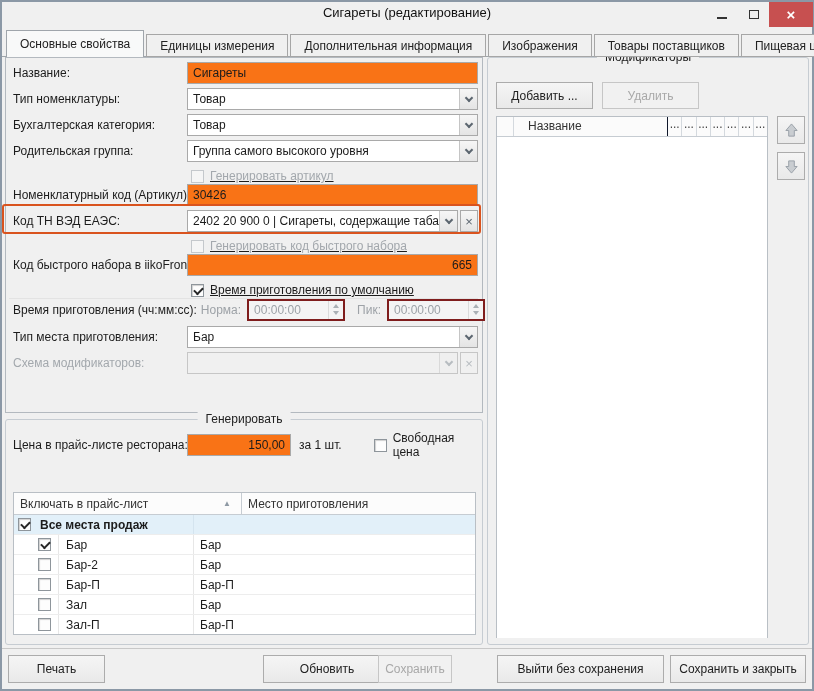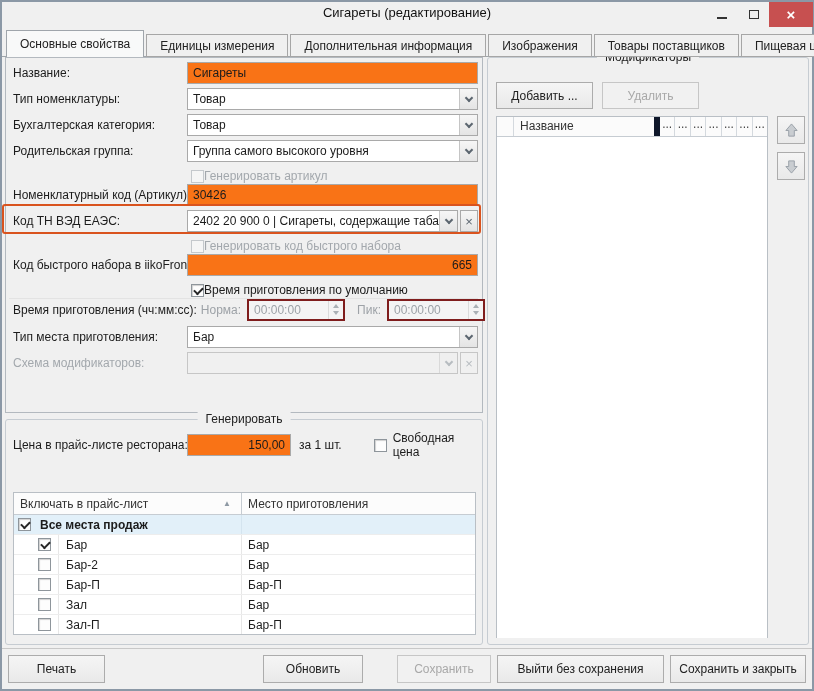--- a/index.html
+++ b/index.html
@@ -56,21 +56,21 @@
   .combo.disabled .combo-dd { background:#efefef; border-left-color:#d9d9d9; }
   .combo.disabled .chev { border-color:#b7bcc0; }
   .xbtn.disabled { color:#b7bcc0; }
 
   
   .cb { position:relative; width:13px; height:13px; flex:none; background:#fdfdfd;
         border:1px solid #8e959b; box-shadow:inset 1px 1px 1px rgba(0,0,0,.18); }
   .cb.disabled { border-color:#c4c8cc; background:#f5f5f5; box-shadow:none; }
   .cb.checked::after { content:''; position:absolute; left:2px; top:2px; width:7px; height:4px;
         border-left:2px solid #262626; border-bottom:2px solid #262626; transform:rotate(-45deg); }
-  .cbrow { padding-left:182px; height:16px; }
+  .cbrow { padding-left:182px; gap:6px; height:16px;text-decoration:underline; }
 
   
   .timerow { border-top:1px solid #e3e3e3; }
   .timerow .flabel { width:auto; padding-right:4px; }
   .sublabel { color:#9da2a7; margin:0 6px 0 0; white-space:nowrap; }
   .spin { width:98px; height:22px; flex:none; display:flex; border:2px solid #7f1d1d; background:#f4f4f4; }
   .spin input { flex:1; min-width:0; border:none; background:transparent; color:#9da2a7; padding:0 5px;
                 font:12px "Liberation Sans","DejaVu Sans",sans-serif; }
   .spin-btns { width:15px; flex:none; border-left:1px solid #dadada; display:flex; flex-direction:column;
                align-items:center; justify-content:space-evenly; }
@@ -89,42 +89,42 @@
   .per { margin-left:8px; white-space:nowrap; }
   .free-cb { margin-left:32px; margin-right:6px; }
 
   .sales-table { position:absolute; left:7px; top:72px; width:463px; height:143px;
                  border:1px solid #b9bfc5; background:#fff; overflow:hidden; }
   .st-header { height:22px; display:flex; align-items:center; background:#fcfcfc; border-bottom:1px solid #c6ccd2; color:#333; }
   .st-h1 { width:228px; flex:none; display:flex; align-items:center; padding-left:6px; border-right:1px solid #c6ccd2; height:100%; }
   .st-h1 .sort { margin-left:auto; margin-right:10px; font-size:8px; color:#8e99a4; }
   .st-h2 { flex:1; padding-left:6px; }
   .st-row { height:20px; display:flex; align-items:center; border-bottom:1px solid #ededed; }
-  .st-c1 { width:228px; flex:none; display:flex; align-items:center; height:100%; border-right:1px solid #e7e7e7; }
+  .st-c1 { width:180px; flex:none; display:flex; align-items:center; height:100%; border-right:1px solid #e7e7e7; }
   .st-place { flex:1; padding-left:6px; }
   .st-row.group { background:#e2f0f9; font-weight:bold; }
   .st-row.group .st-c1 { border-right-color:#d4e4ef; }
   .st-row.group .cb { margin-left:4px; }
   .st-row.group .st-name { margin-left:9px; }
   .st-row.child .cb { margin-left:24px; }
   .st-row.child .st-name { margin-left:7px; padding-left:7px; border-left:1px solid #e7e7e7;
                            height:100%; display:flex; align-items:center; }
 
   
   .mod-btn { position:absolute; top:24px; width:97px; height:27px; }
   .btn { background:linear-gradient(#f5f5f5,#e9e9e9); border:1px solid #acacac; color:#222;
          display:flex; align-items:center; justify-content:center;
          font:12px "Liberation Sans","DejaVu Sans",sans-serif; white-space:nowrap; }
   .btn.disabled { color:#a8a8a8; border-color:#c6c6c6; background:#f1f1f1; }
 
   .mod-table { position:absolute; left:8px; top:58px; width:272px; height:522px;
                border:1px solid #b9bfc5; background:#fff; }
   .mt-header { height:20px; display:flex; border-bottom:1px solid #c6ccd2; background:#fbfbfb; color:#333; }
   .mt-c0 { width:17px; flex:none; border-right:1px solid #d4d9de; }
-  .mt-cname { width:146px; flex:none; padding:2px 0 0 6px; border-right:6px solid #0f172a; overflow:hidden; white-space:nowrap; }
+  .mt-cname { width:146px; flex:none; padding:2px 0 0 6px; border-right:1px solid #0f172a; overflow:hidden; white-space:nowrap;margin-left:8px; }
   .mt-dots { flex:1; border-right:1px solid #d4d9de; text-align:center; padding-top:0px; color:#444; overflow:hidden; }
   .mt-dots:last-child { border-right:none; }
   .mt-body { height:501px; background:#fff; }
 
   .ud-btn { position:absolute; left:289px; width:28px; height:28px; }
   .ud-btn.up { top:58px; } .ud-btn.down { top:94px; }
 
   
   .footer-sep { position:absolute; left:2px; right:2px; top:648px; border-top:1px solid #c8c8c8; }
   .fbtn { position:absolute; top:655px; height:28px; }
@@ -370,18 +370,18 @@
     </div>
     <div class="btn ud-btn down">
       <svg width="15" height="15" viewBox="0 0 16 16" style="transform:rotate(180deg)">
         <path d="M8 1 L14 8 H11 V14 H5 V8 H2 Z" fill="#c9cdd1" stroke="#989fa6" stroke-width="1"></path>
       </svg>
     </div>
   </div>
 
   <div class="footer-sep"></div>
   <div class="btn fbtn" style="left:8px;width:97px">Печать</div>
-  <div class="btn fbtn" style="left:263px;width:100px">Обновить</div>
-  <div class="btn fbtn disabled" style="left:397px;width:94px">Сохранить</div>
+  <div class="btn fbtn" style="left:263px;width:128px">Обновить</div>
+  <div class="btn fbtn disabled" style="left:378px;width:74px">Сохранить</div>
   <div class="btn fbtn" style="left:497px;width:167px">Выйти без сохранения</div>
   <div class="btn fbtn" style="left:670px;width:136px">Сохранить и закрыть</div>
 
 </div>
 
 </body></html>

